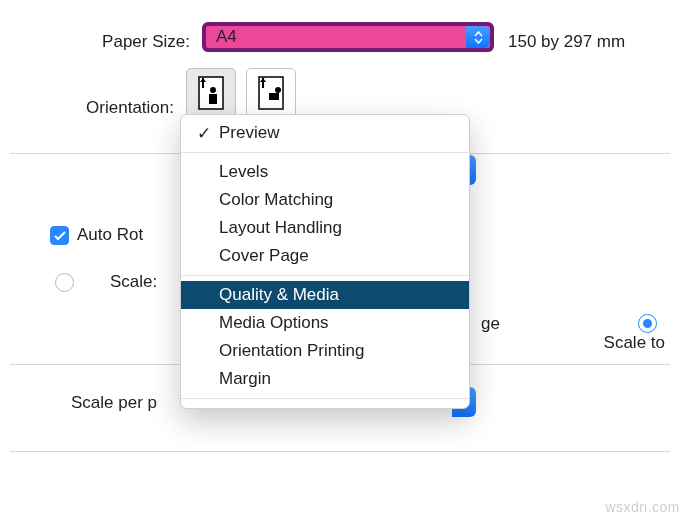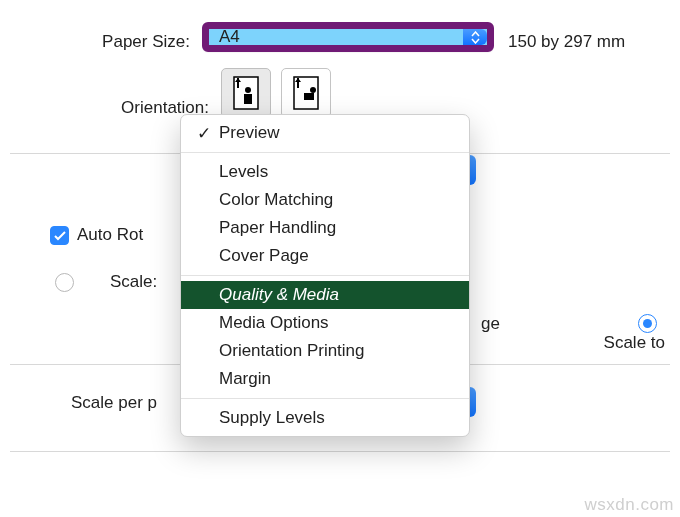--- a/index.html
+++ b/index.html
@@ -17,43 +17,43 @@
   .row {
     display: flex;
     align-items: flex-end;
     position: absolute;
   }
   .label { text-align: right; }
   .mac-select {
     display: flex;
     align-items: center;
     justify-content: space-between;
-    background: #7dd3fc;
-    border: 7px solid #701a75;
+    background: #ec4899;
+    border: 4px solid #701a75;
     border-radius: 6px;
     height: 30px;
     box-shadow: 0 1px 1px rgba(0,0,0,.04);
     position: relative;
   }
   .mac-select .value { padding: 0 10px; }
   .sel-btn {
     width: 24px;
     height: 100%;
     background: linear-gradient(#4a9cff,#1173ff);
     border-radius: 0 6px 6px 0;
     display: flex;
     flex-direction: column;
     align-items: center;
     justify-content: center;
     gap: 1px;
   }
   .sel-btn svg { display:block; }
   .dim { color:#222; margin-left: 14px; }
 
-  .orient-row { left:79px; top:68px; }
+  .orient-row { left:44px; top:68px; }
   .icon-btn {
     width: 50px; height:50px;
     border:1px solid #c4c4c4;
     border-radius:5px;
     display:flex;align-items:center;justify-content:center;
     margin-right:10px;
     background:#fff;
   }
   .icon-btn.selected { background:#e9e9e9; border-color:#bfbfbf;}
   .divider {
@@ -93,32 +93,32 @@
     z-index:50;
   }
   .menu-item{
     display:flex;align-items:center;
     height:28px;padding:0 16px 0 14px;
     white-space:nowrap;
   }
   .menu-item .chk{
     width:18px;display:inline-block;text-align:center;margin-right:6px;
   }
-  .menu-item.highlight{ background:#14532d;color:#fff;font-style:italic;}
+  .menu-item.highlight{ background:#0c4a6e;color:#fff;}
   .menu-sep{ height:1px;background:#e2e2e2;margin:5px 0;}
   .indent .chk{visibility:hidden;}
   .blue-edge{
     position:absolute;
     width:24px;height:30px;
     background: linear-gradient(#4a9cff,#1173ff);
     border-radius:0 6px 6px 0;
   }
   .watermark{
-    position:absolute;right:6px;bottom:2px;
-    font-size:17px;color:#cfcfcf;letter-spacing:.5px;
+    position:absolute;right:0;bottom:2px;
+    font-size:14px;color:#cfcfcf;letter-spacing:.5px;
     transform-origin:100% 100%;
   }
 </style>
 </head>
 <body>
 
 <div class="row" style="left:70px; top:22px; width:600px;">
   <div class="label" style="width:120px; margin-right:12px;">Paper Size:</div>
   <div class="mac-select" style="width:292px;">
     <span class="value">A4</span>
@@ -200,21 +200,21 @@
   <div class="menu-item indent">
     <span class="chk"></span>
       <span>Levels</span>
   </div>
   <div class="menu-item indent">
     <span class="chk"></span>
       <span>Color Matching</span>
   </div>
   <div class="menu-item indent">
     <span class="chk"></span>
-      <span>Paper Handling</span>
+      <span>Layout Handling</span>
   </div>
   <div class="menu-item indent">
     <span class="chk"></span>
       <span>Cover Page</span>
   </div>
   <div class="menu-sep"></div>
   <div class="menu-item indent highlight">
     <span class="chk"></span>
       <span>Quality &amp; Media</span>
   </div>
@@ -224,19 +224,15 @@
   </div>
   <div class="menu-item indent">
     <span class="chk"></span>
       <span>Orientation Printing</span>
   </div>
   <div class="menu-item indent">
     <span class="chk"></span>
       <span>Margin</span>
   </div>
   <div class="menu-sep"></div>
-  <div class="menu-item indent">
-    <span class="chk"></span>
-      <span>Supply Levels</span>
-  </div>
 </div>
 
 <div class="watermark">wsxdn.com</div>
 
 </body></html>

